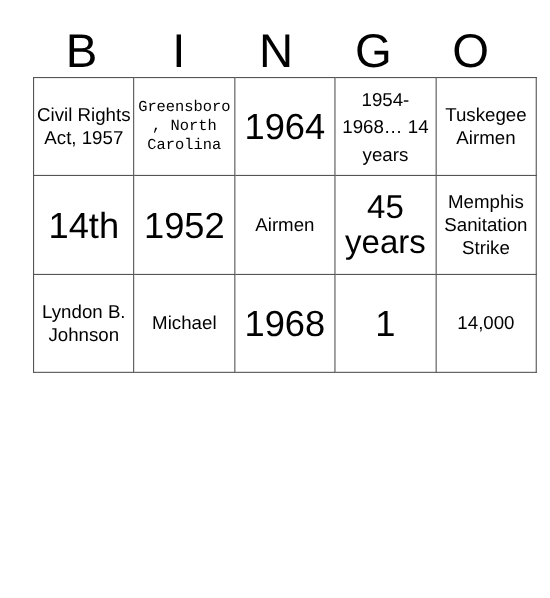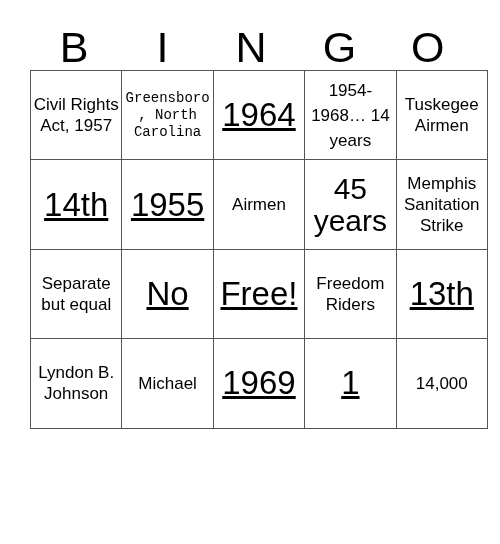--- a/index.html
+++ b/index.html
@@ -67,21 +67,21 @@
     word-wrap: break-word;
     overflow-wrap: break-word;
   }
 
   
   .fs-xs   { font-size: 9px;  line-height: 11px; }
   .fs-sm   { font-size: 14px; line-height: 17px; font-family: Liberation Mono, monospace; }
   .fs-md   { font-size: 17px; line-height: 21px; }
   .fs-lg   { font-size: 17px; line-height: 25px; }
   .fs-xl   { font-size: 30px; line-height: 32px; }
-  .fs-xxl  { font-size: 33px; line-height: 36px; text-decoration: underline; }
+  .fs-xxl  { font-size: 33px; line-height: 36px; }
 </style>
 </head>
 <body>
 
 <div id="bingo-card">
 
   <div id="bingo-header">
     <div class="header-letter">B</div>
     <div class="header-letter">I</div>
     <div class="header-letter">N</div>
@@ -106,58 +106,41 @@
           </td>
         <td class="bingo-cell">
             <span class="cell-text fs-md">Tuskegee Airmen</span>
           </td>
       </tr>
       <tr>
         <td class="bingo-cell">
             <span class="cell-text fs-xxl">14th</span>
           </td>
         <td class="bingo-cell">
-            <span class="cell-text fs-xxl">1955</span>
+            <span class="cell-text fs-xxl">1952</span>
           </td>
         <td class="bingo-cell">
             <span class="cell-text fs-md">Airmen</span>
           </td>
         <td class="bingo-cell">
             <span class="cell-text fs-xl">45 years</span>
           </td>
         <td class="bingo-cell">
             <span class="cell-text fs-md">Memphis Sanitation Strike</span>
           </td>
       </tr>
       <tr>
         <td class="bingo-cell">
-            <span class="cell-text fs-md">Separate but equal</span>
-          </td>
-        <td class="bingo-cell">
-            <span class="cell-text fs-xxl">No</span>
-          </td>
-        <td class="bingo-cell">
-            <span class="cell-text fs-xxl">Free!</span>
-          </td>
-        <td class="bingo-cell">
-            <span class="cell-text fs-md">Freedom Riders</span>
-          </td>
-        <td class="bingo-cell">
-            <span class="cell-text fs-xxl">13th</span>
-          </td>
-      </tr>
-      <tr>
-        <td class="bingo-cell">
             <span class="cell-text fs-md">Lyndon B. Johnson</span>
           </td>
         <td class="bingo-cell">
             <span class="cell-text fs-md">Michael</span>
           </td>
         <td class="bingo-cell">
-            <span class="cell-text fs-xxl">1969</span>
+            <span class="cell-text fs-xxl">1968</span>
           </td>
         <td class="bingo-cell">
             <span class="cell-text fs-xxl">1</span>
           </td>
         <td class="bingo-cell">
             <span class="cell-text fs-lg">14,000</span>
           </td>
       </tr>
     </tbody>
   </table>

